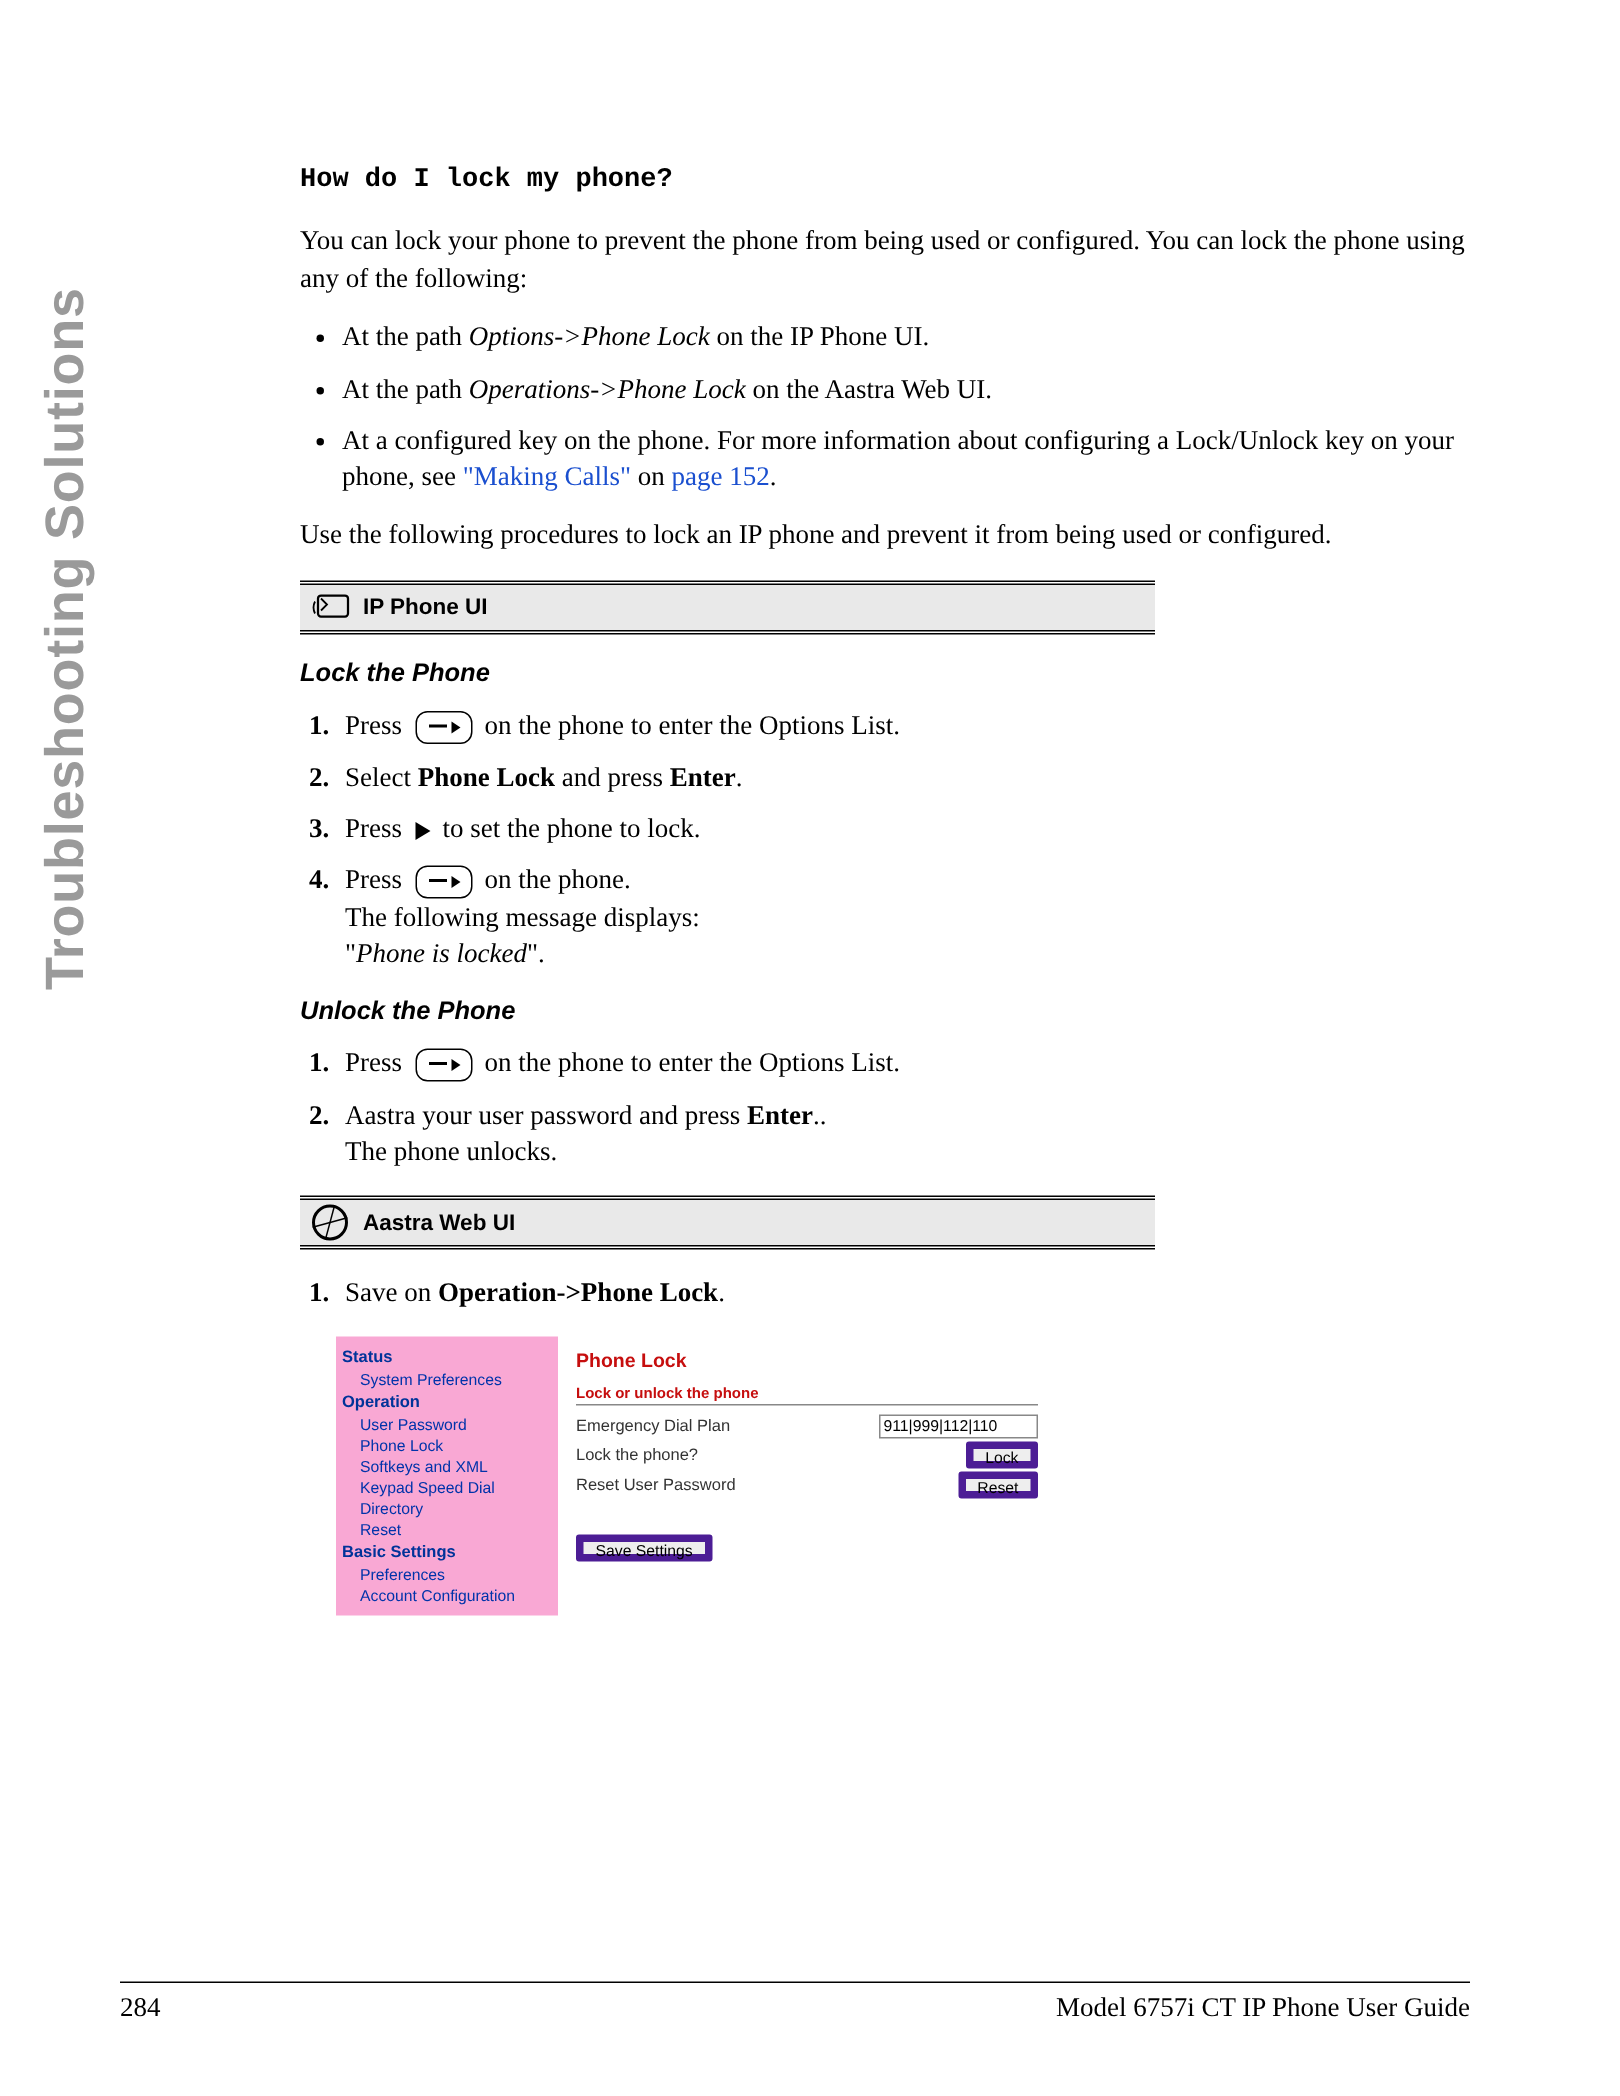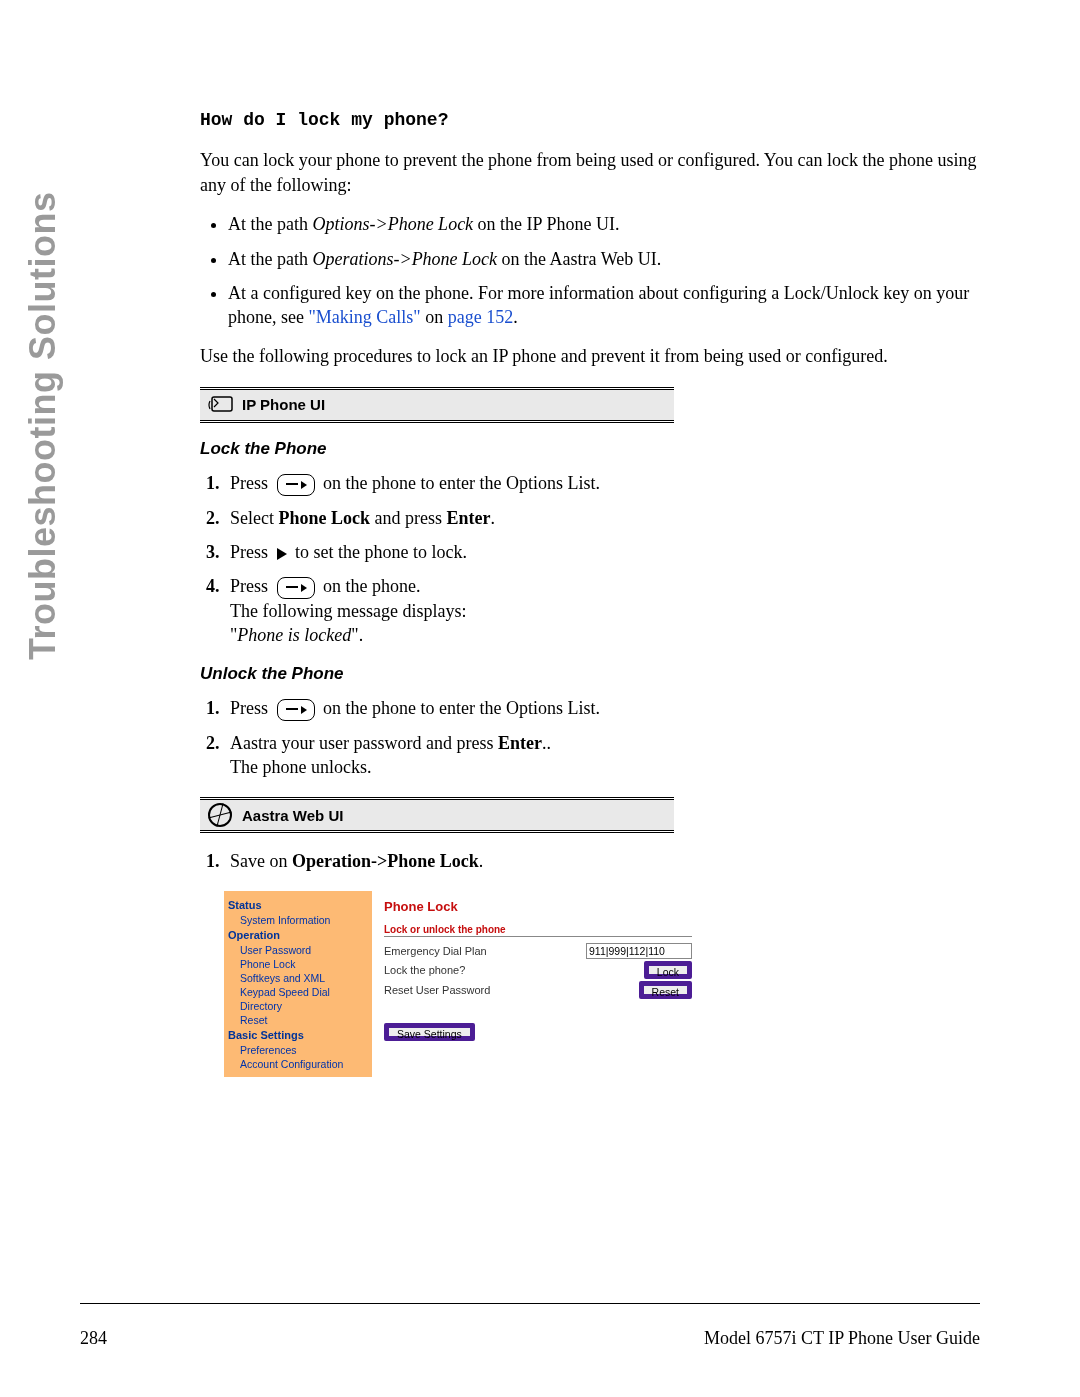--- a/index.html
+++ b/index.html
@@ -47,21 +47,21 @@
   }
   ul.bullets li {
     margin-bottom: 10px;
     line-height: 1.35;
   }
   .italic { font-style: italic; }
   .bold { font-weight: bold; }
   .link { color: #1a4fcf; }
   .ui-header {
     margin: 18px 0 16px 0;
-    width: 474px;
+    width: 570px;
   }
   .ui-header .bar-top { border-top: 3px double #000; }
   .ui-header .bar-mid {
     background: #e9e9e9;
     height: 30px;
     display: flex;
     align-items: center;
     padding-left: 8px;
     font-family: Arial, Helvetica, sans-serif;
     font-weight: bold;
@@ -148,21 +148,21 @@
   .webui {
     width: 480px;
     margin: 18px 0 0 24px;
     border: none;
     font-family: Arial, Helvetica, sans-serif;
     font-size: 11px;
     display: flex;
   }
   .webui .nav {
     width: 140px;
-    background: #fdba74;
+    background: #f9a8d4;
     padding: 6px 4px;
   }
   .webui .nav .grp { color: #003399; font-weight: bold; margin: 2px 0; font-size: 11px; }
   .webui .nav a {
     display: block;
     color: #0033aa;
     text-decoration: none;
     padding: 1px 0 1px 12px;
     font-size: 10.5px;
   }
@@ -204,21 +204,21 @@
     height: 18px;
     border: 5px solid #4c1d95;
     background: #eee;
     border-radius: 2px;
   }
   .webui .save-row { margin-top: 24px; }
   .footer {
     position: absolute;
     left: 80px; right: 100px; bottom: 48px;
     border-top: 1px solid #000;
-    padding-top: 24px;
+    padding-top: 6px;
     display: flex;
     justify-content: space-between;
     font-size: 18px;
   }
 </style>
 </head>
 <body>
 
 <div class="page">
 
@@ -299,21 +299,21 @@
 
   <ol class="steps">
     <li>
       <span>Save on </span><span class="bold">Operation-&gt;Phone Lock</span><span>.</span>
     </li>
   </ol>
 
   <div class="webui">
     <div class="nav">
       <div class="grp">Status</div>
-      <a>System Information</a>
+      <a>System Preferences</a>
       <div class="grp">Operation</div>
       <a>User Password</a>
       <a>Phone Lock</a>
       <a>Softkeys and XML</a>
       <a>Keypad Speed Dial</a>
       <a>Directory</a>
       <a>Reset</a>
       <div class="grp">Basic Settings</div>
       <a>Preferences</a>
       <a>Account Configuration</a>

